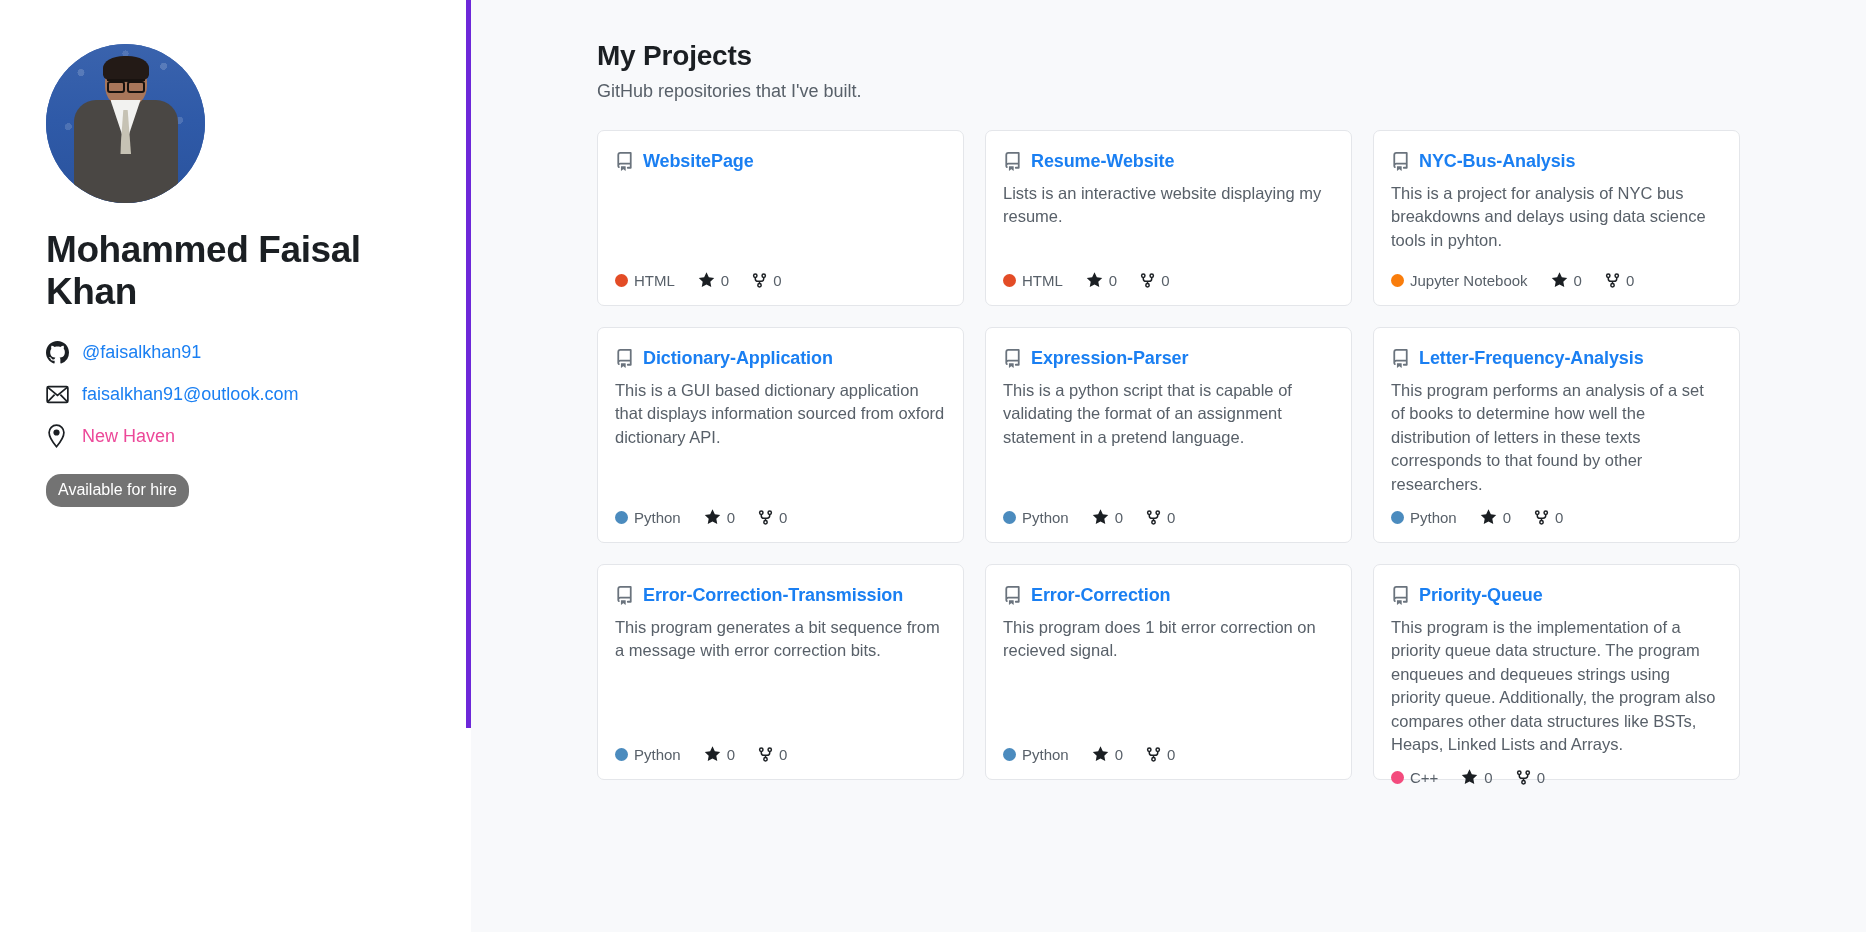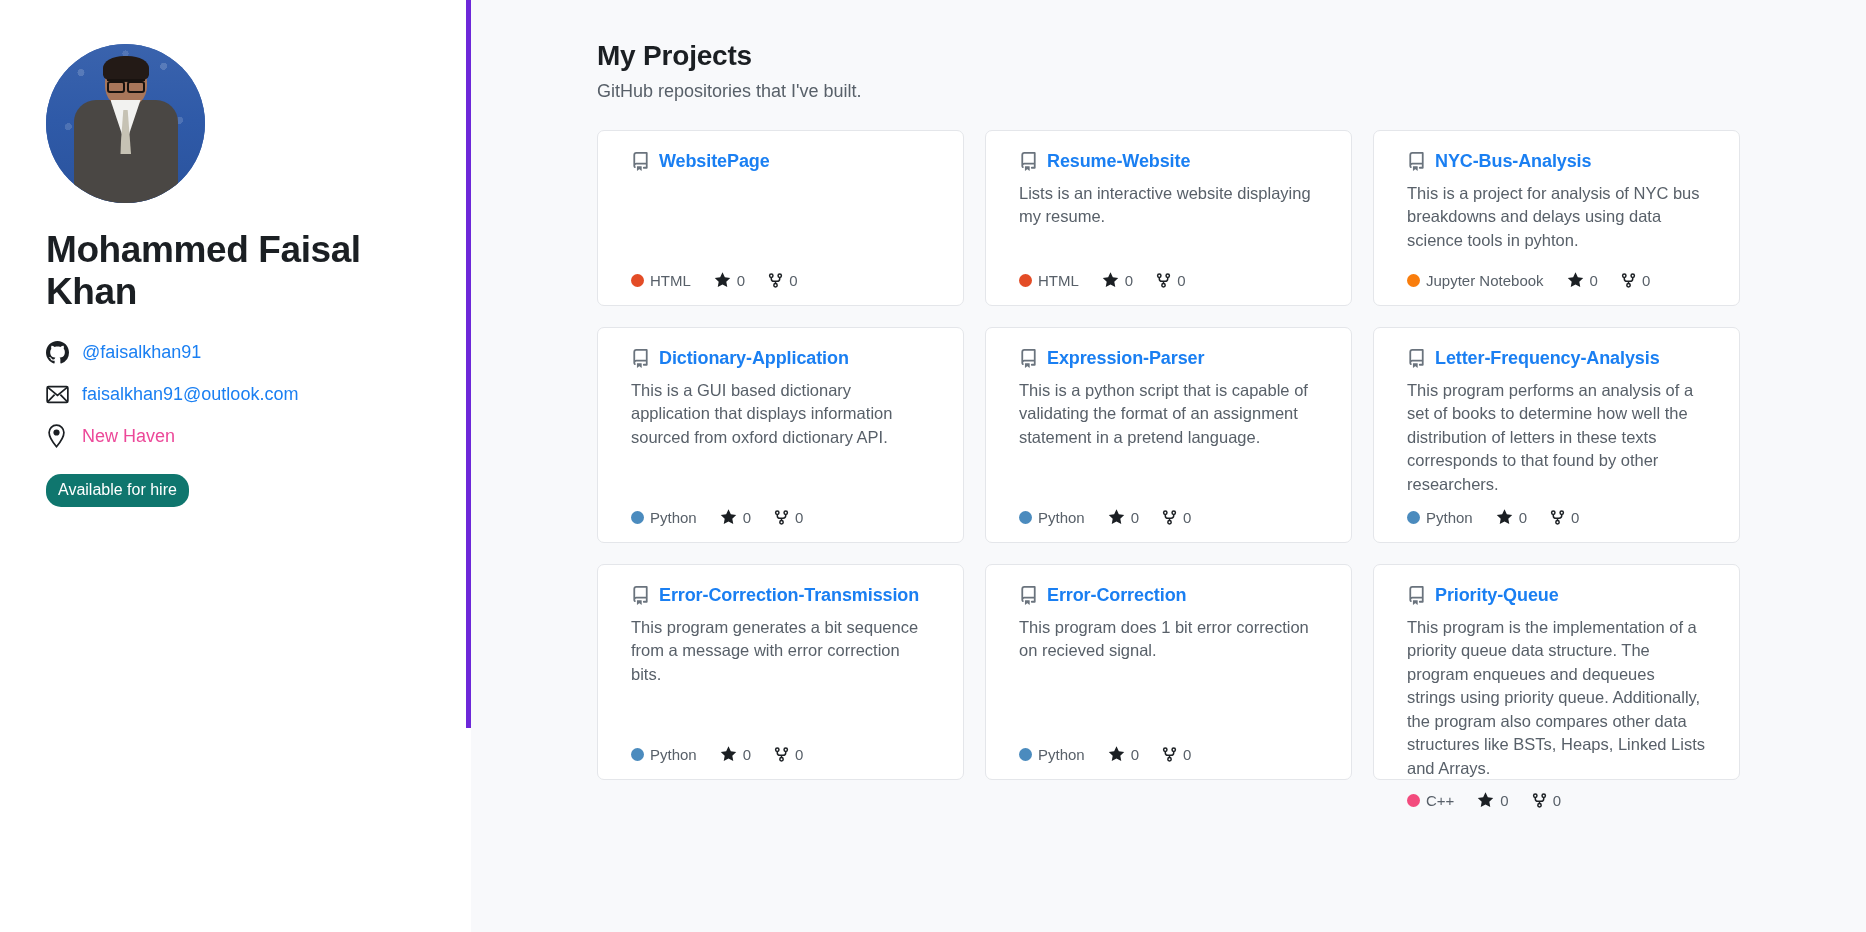--- a/index.html
+++ b/index.html
@@ -172,21 +172,21 @@
   }
   .contact-text {
     font-size: 18px;
     color: #ec4899;
   }
 
   .hire-badge {
     display: inline-block;
     margin-top: 13px;
     padding: 7px 12px 8px;
-    background: #0f766e;
+    background: #737373;
     color: #ffffff;
     font-size: 16px;
     border-radius: 15px;
     border: none;
     cursor: pointer;
     font-family: "Liberation Sans", sans-serif;
   }
 
   
   .main {
@@ -215,21 +215,21 @@
     grid-template-columns: repeat(3, 367px);
     column-gap: 21px;
     row-gap: 21px;
     align-items: start;
   }
 
   .card {
     background: #ffffff;
     border: 1px solid #e4e6ea;
     border-radius: 7px;
-    padding: 20px 33px 16px;
+    padding: 20px 17px 16px;
     display: flex;
     flex-direction: column;
     min-height: 0;
   }
   .card.r1 { height: 176px; }
   .card.r2 { height: 216px; }
   .card.r3 { height: 216px; }
 
   .card-head {
     display: flex;

